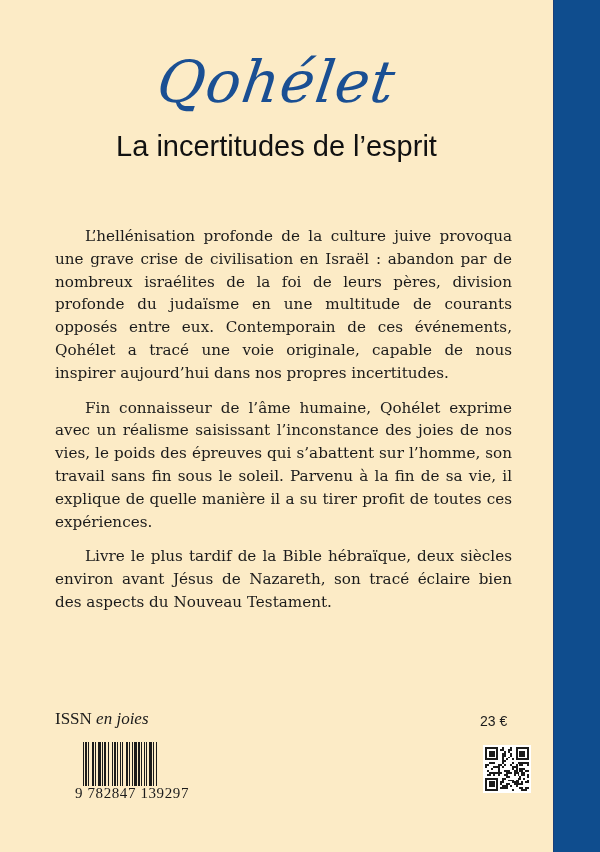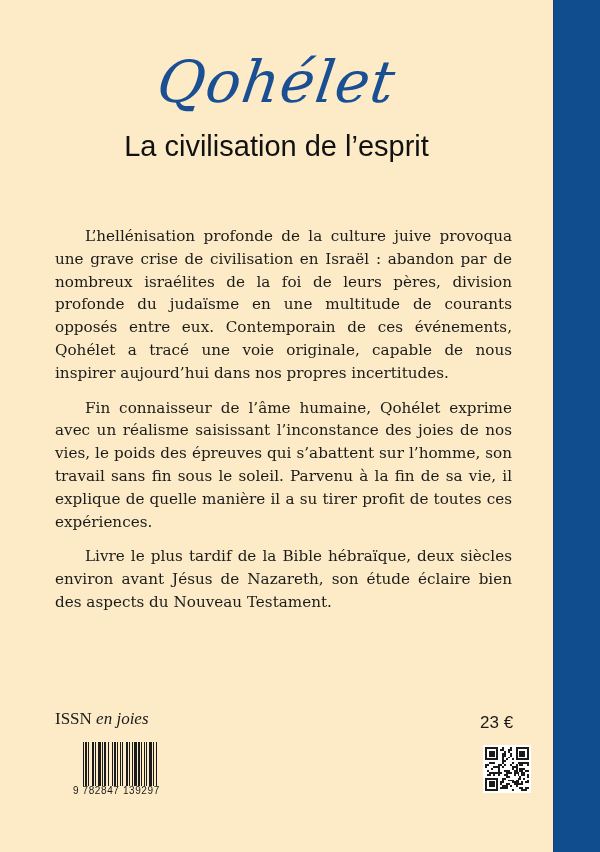--- a/index.html
+++ b/index.html
@@ -77,21 +77,21 @@
       color: #1b1b1b;
     }
     .issn em {
       font-style: italic;
     }
     .price {
       position: absolute;
       left: 480px;
       top: 713px;
       font-family: "Liberation Sans", sans-serif;
-      font-size: 17px;
+      font-size: 14px;
       color: #1b1b1b;
     }
     .barcode {
       position: absolute;
       left: 73px;
       top: 742px;
       width: 118px;
       height: 55px;
       background: #fcebc6;
     }
@@ -107,50 +107,51 @@
     .barcode-bars span {
       display: block;
       height: 100%;
       background: #1b1b1b;
     }
     .barcode-number {
       position: absolute;
       left: 0;
       top: 43px;
       width: 118px;
-      font-family: Liberation Sans, sans-serif;
-      font-size: 10px;
+      font-family: Liberation Serif, serif;
+      font-size: 15px;
       letter-spacing: 0.6px;
       color: #1b1b1b;
       white-space: pre;
+      text-align: center;
     }
     .qr {
       position: absolute;
       left: 483px;
       top: 745px;
       width: 48px;
       height: 48px;
       background: #ffffff;
       padding: 0;
     }
     .qr svg {
       display: block;
     }
   </style>
 </head>
 <body>
 
 <div class="cover">
   <div class="title">Qohélet</div>
-  <div class="subtitle">La civilisation de l’esprit</div>
+  <div class="subtitle">La incertitudes de l’esprit</div>
 
   <div class="body-text">
     <p>L’hellénisation profonde de la culture juive provoqua une grave crise de civilisation en Israël : abandon par de nombreux israélites de la foi de leurs pères, division profonde du judaïsme en une multitude de courants opposés entre eux. Contemporain de ces événements, Qohélet a tracé une voie originale, capable de nous inspirer aujourd’hui dans nos propres incertitudes.</p>
     <p>Fin connaisseur de l’âme humaine, Qohélet exprime avec un réalisme saisissant l’inconstance des joies de nos vies, le poids des épreuves qui s’abattent sur l’homme, son travail sans fin sous le soleil. Parvenu à la fin de sa vie, il explique de quelle manière il a su tirer profit de toutes ces expériences.</p>
-    <p>Livre le plus tardif de la Bible hébraïque, deux siècles environ avant Jésus de Nazareth, son étude éclaire bien des aspects du Nouveau Testament.</p>
+    <p>Livre le plus tardif de la Bible hébraïque, deux siècles environ avant Jésus de Nazareth, son tracé éclaire bien des aspects du Nouveau Testament.</p>
   </div>
 
   <div class="issn">
     <span>ISSN</span>
     <em>en joies</em>
   </div>
 
   <div class="price">23 €</div>
 
   <div class="barcode">

